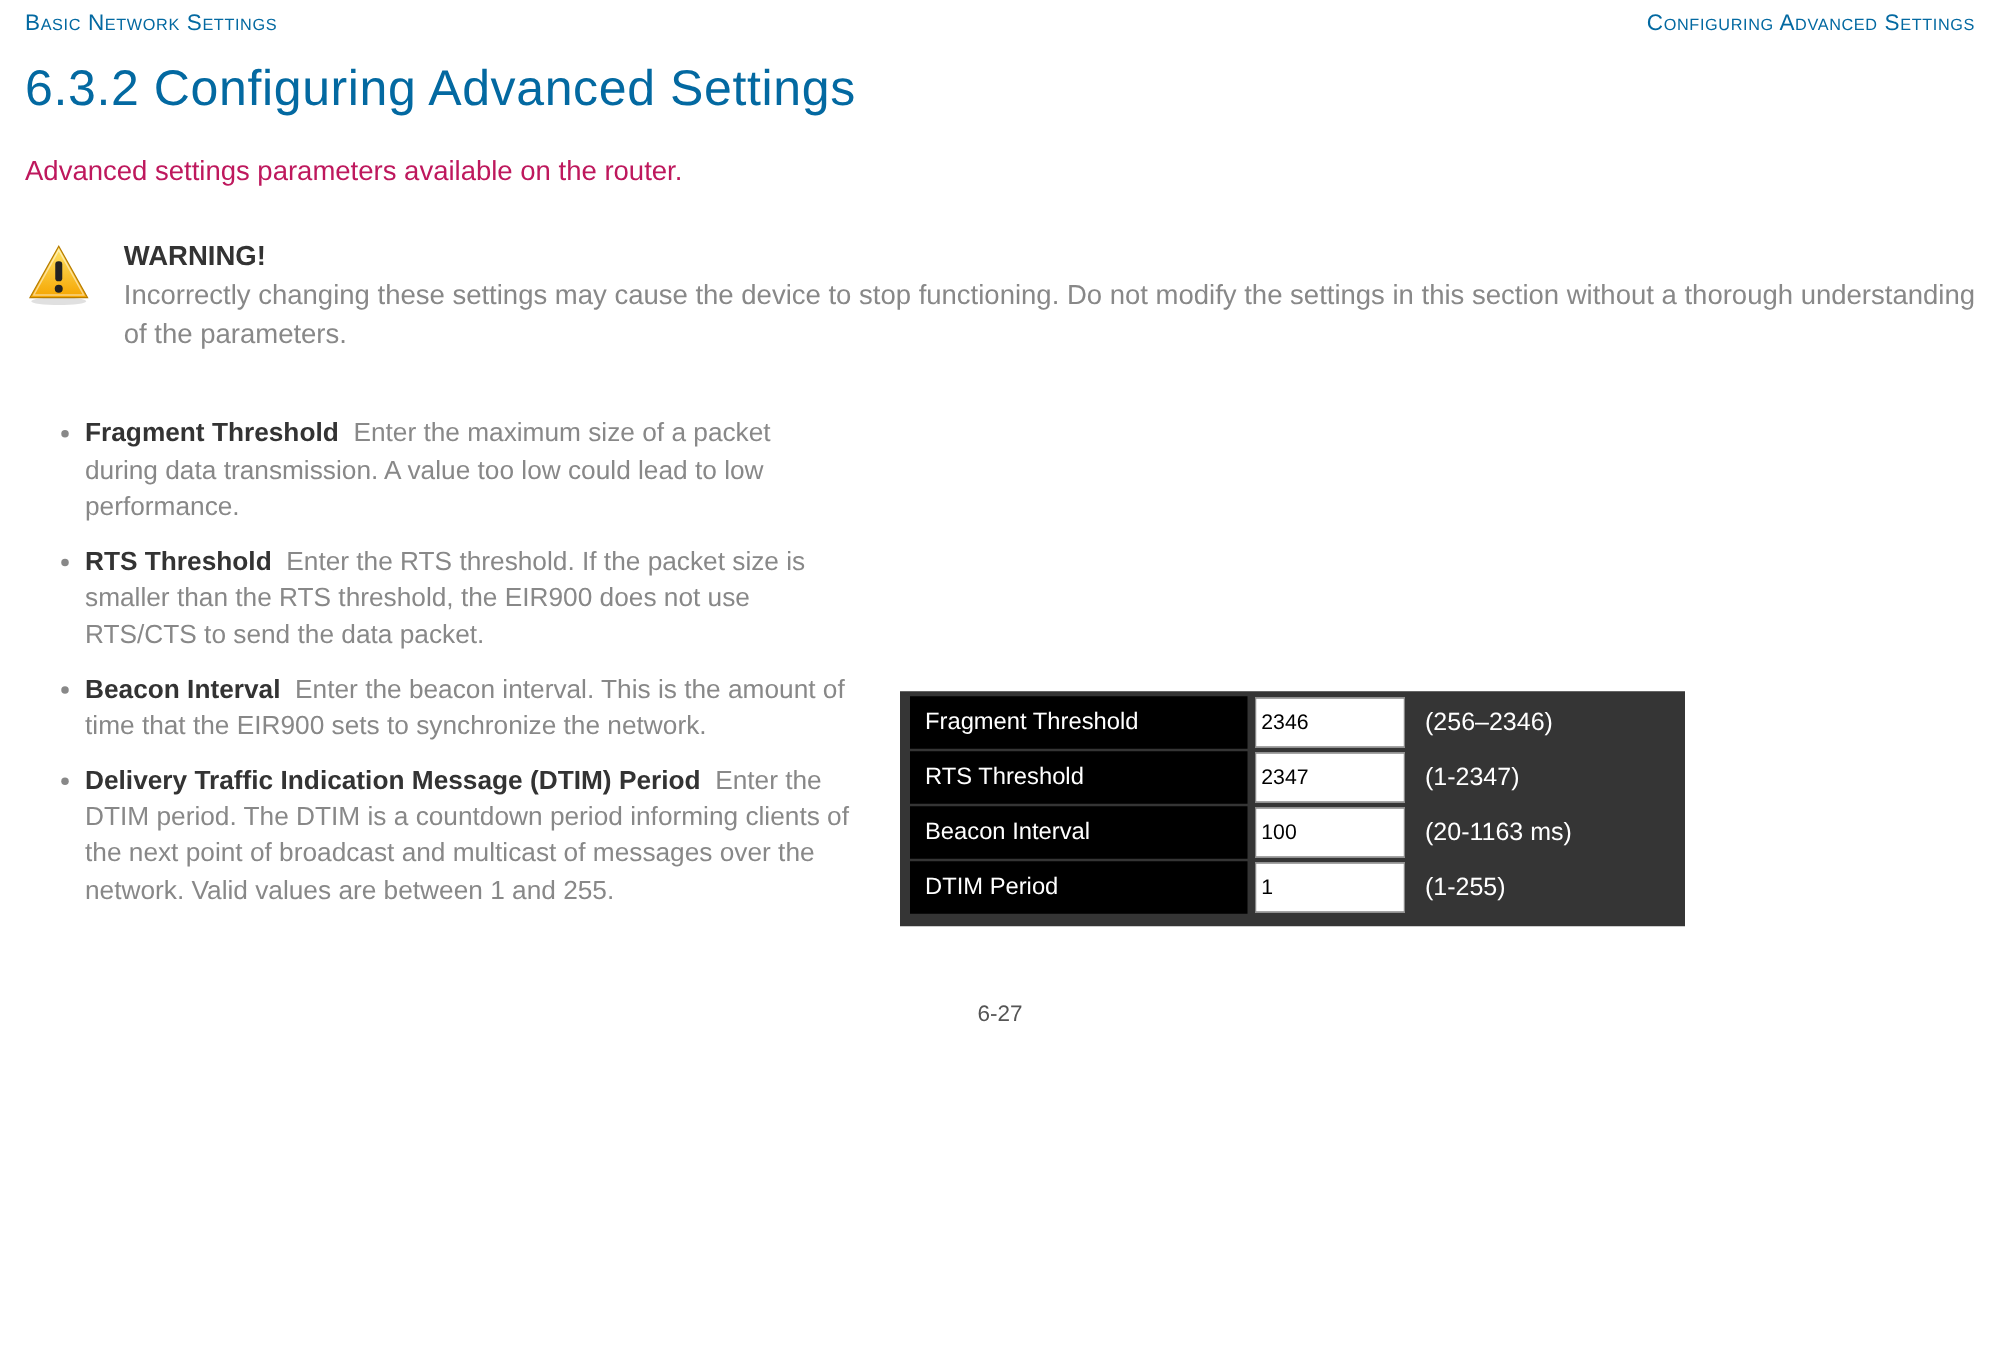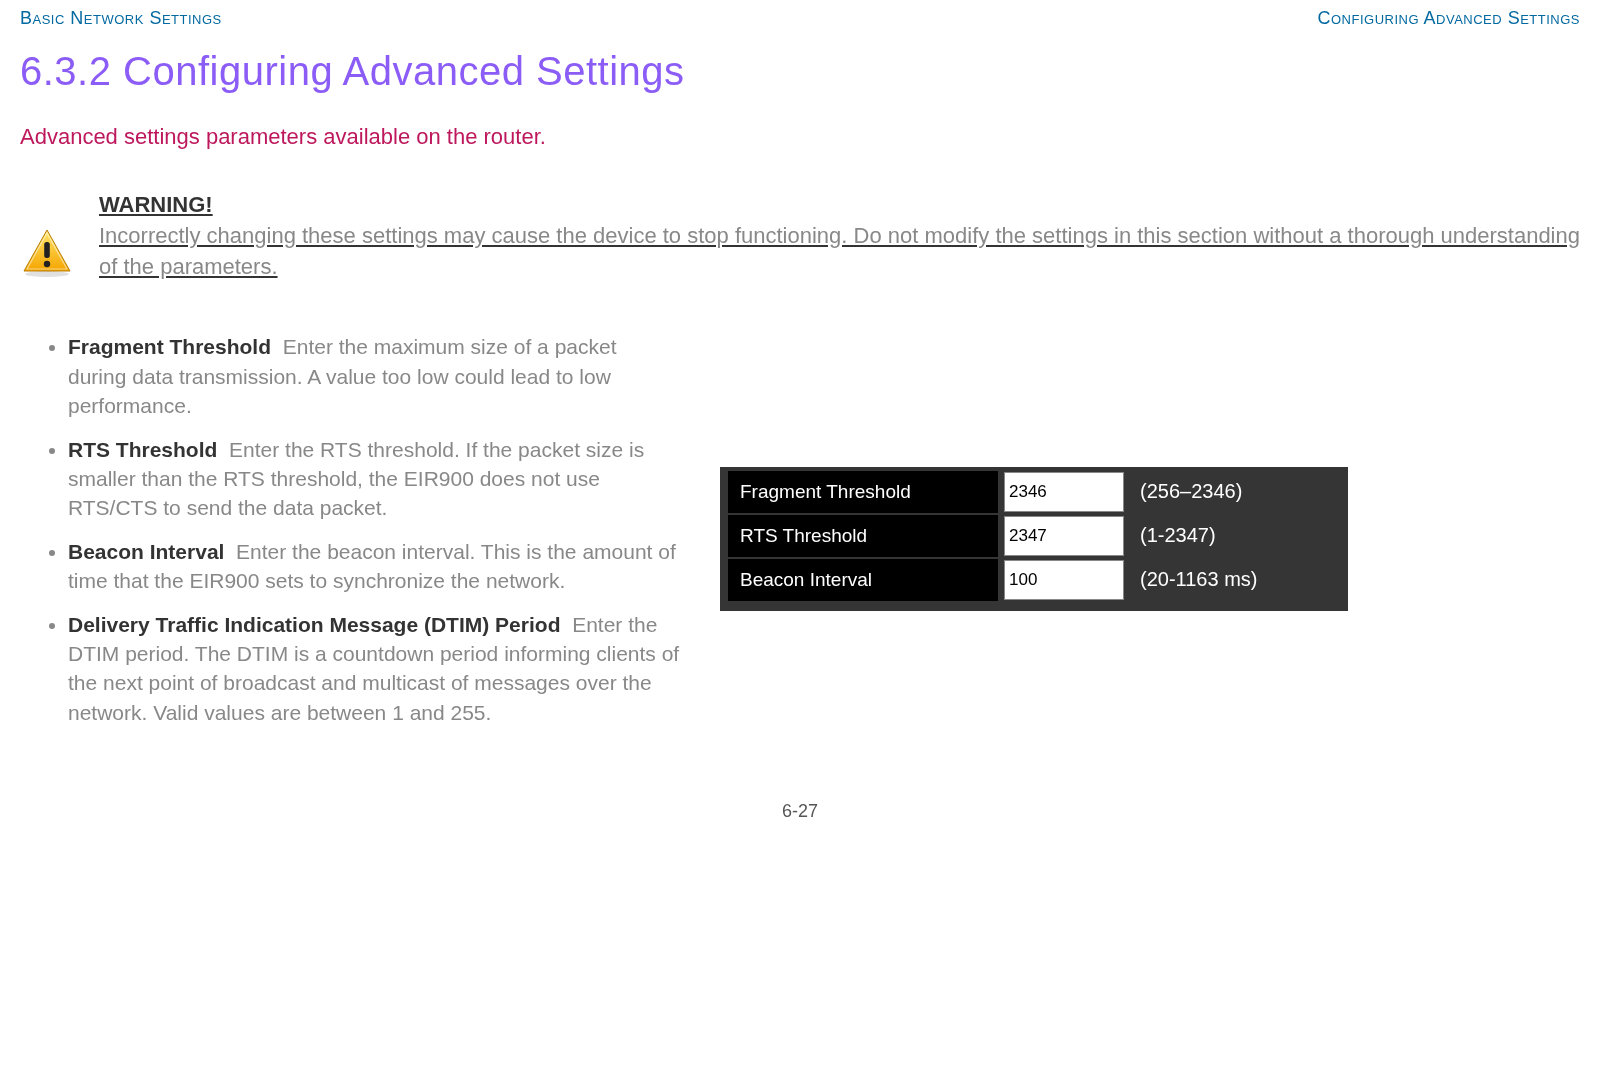--- a/index.html
+++ b/index.html
@@ -17,55 +17,54 @@
       letter-spacing: 0.5px;
     }
     .header {
       display: flex;
       justify-content: space-between;
       margin-bottom: 20px;
     }
     h1.section-title {
       font-weight: 400;
       font-size: 40px;
-      color: #8b5cf6;
+      color: #0369a1;
       margin: 20px 0 30px 0;
       letter-spacing: 0.5px;
       font-family: Verdana, Geneva, sans-serif;
     }
     .intro {
       color: #be185d;
       font-size: 22px;
       margin-bottom: 40px;
     }
     .warning-block {
       display: flex;
-      align-items: flex-end;
+      align-items: flex-start;
       margin-bottom: 50px;
-      text-decoration: underline;
     }
     .warning-icon {
       flex-shrink: 0;
       margin-right: 25px;
       margin-top: 4px;
     }
     .warning-text {
       color: #888;
       font-size: 22px;
       line-height: 1.4;
     }
     .warning-text strong {
       color: #333;
       font-size: 22px;
       display: inline;
     }
     .content-area {
       display: flex;
       gap: 40px;
-      align-items: center;
+      align-items: flex-end;
     }
     .bullets {
       flex: 1;
       max-width: 660px;
     }
     .bullets ul {
       list-style-type: disc;
       padding-left: 48px;
       margin: 0;
     }
@@ -188,16 +187,21 @@
     <div class="settings-row">
       <div class="settings-label">RTS Threshold</div>
       <input type="text" value="2347" style="">
       <div class="settings-hint">(1-2347)</div>
     </div>
     <div class="settings-row">
       <div class="settings-label">Beacon Interval</div>
       <input type="text" value="100" style="">
       <div class="settings-hint">(20-1163 ms)</div>
     </div>
+    <div class="settings-row">
+      <div class="settings-label">DTIM Period</div>
+      <input type="text" value="1" style="">
+      <div class="settings-hint">(1-255)</div>
+    </div>
   </div>
 </div>
 
 <div class="page-number">6-27</div>
 
 </body></html>

